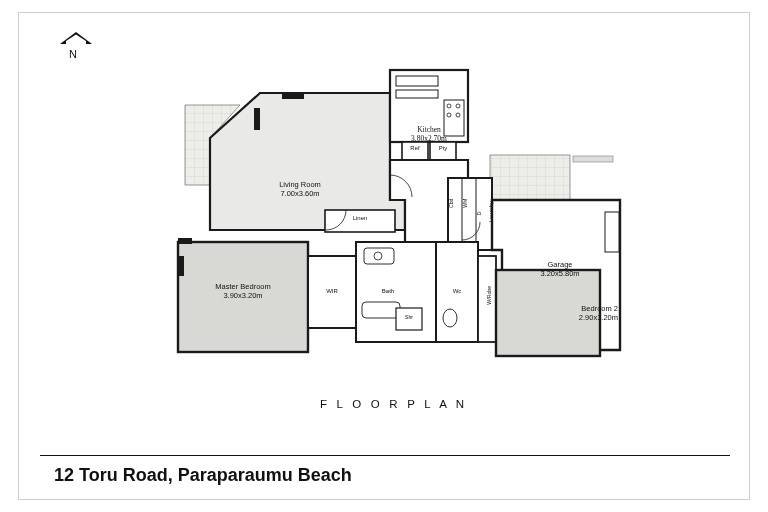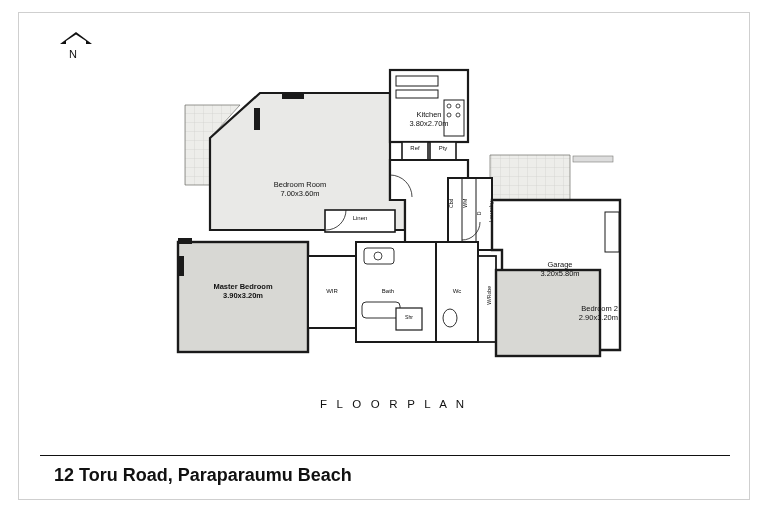--- a/index.html
+++ b/index.html
@@ -187,32 +187,32 @@
         <rect x="104" y="48" width="6" height="22" fill="#1a1a1a"></rect>
         <rect x="132" y="33" width="22" height="6" fill="#1a1a1a"></rect>
         <rect x="28" y="178" width="14" height="6" fill="#1a1a1a"></rect>
         <rect x="28" y="196" width="6" height="20" fill="#1a1a1a"></rect>
         <path d="M196,150 a20,20 0 0 1 -20,20" fill="none" stroke="#1a1a1a" stroke-width="0.8"></path>
         <path d="M330,162 a18,18 0 0 1 -18,18" fill="none" stroke="#1a1a1a" stroke-width="0.8"></path>
         <rect x="423" y="96" width="40" height="6" fill="#dddddd" stroke="#7a7a76" stroke-width="0.6"></rect>
       </g>
     </svg>
 
-    <div class="lbl" style="left:244px; top:50px; width:70px;">
+    <div class="lbl" style="left:244px; top:65px; width:70px;font-family:Liberation Serif, serif;">
       <div>Kitchen</div>
       <div>3.80x2.70m</div>
     </div>
 
     <div class="lbl" style="left:95px; top:120px; width:110px;">
-      <div>Bedroom Room</div>
+      <div>Living Room</div>
       <div>7.00x3.60m</div>
     </div>
 
 
-    <div class="lbl" style="left:33px; top:222px; width:120px;font-weight:bold;">
+    <div class="lbl" style="left:33px; top:222px; width:120px;">
       <div>Master Bedroom</div>
       <div>3.90x3.20m</div>
     </div>
 
     <div class="lbl" style="left:352px; top:244px; width:116px;text-align:right;">
       <div>Bedroom 2</div>
       <div>2.90x3.20m</div>
     </div>
 
     <div class="lbl" style="left:362px; top:200px; width:96px;">

